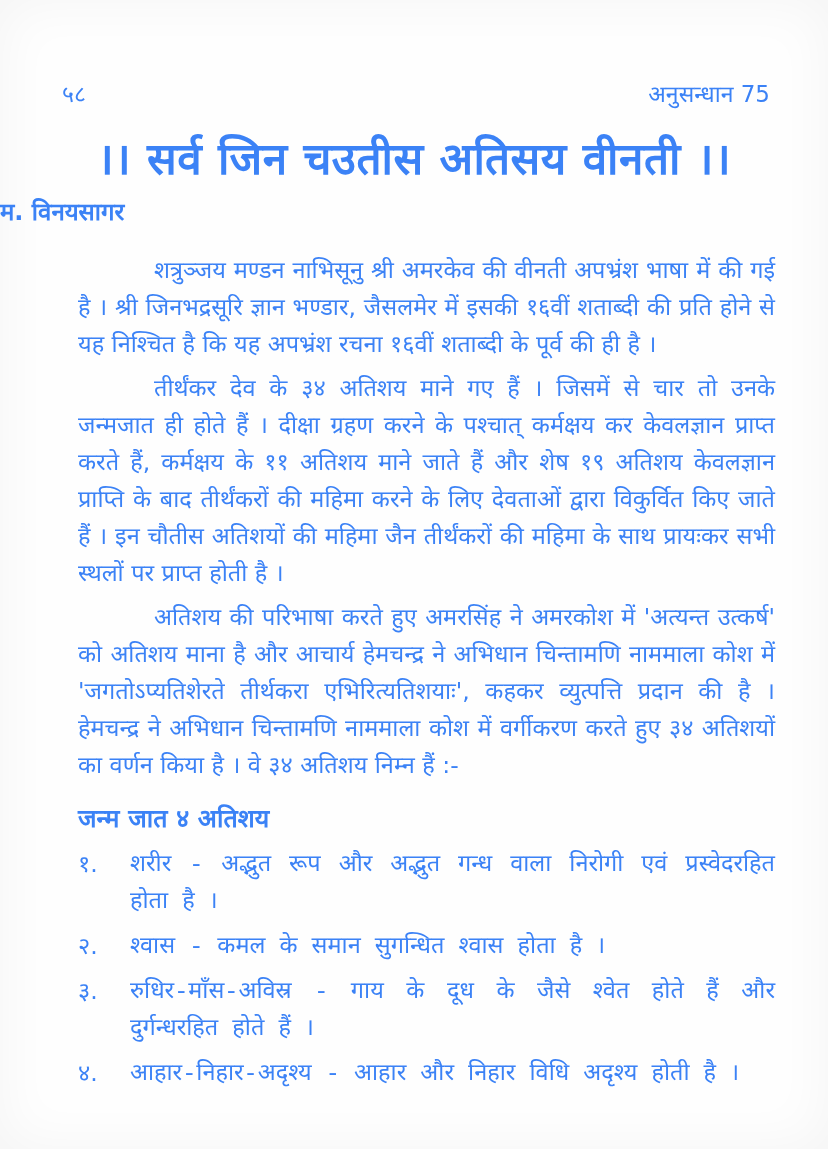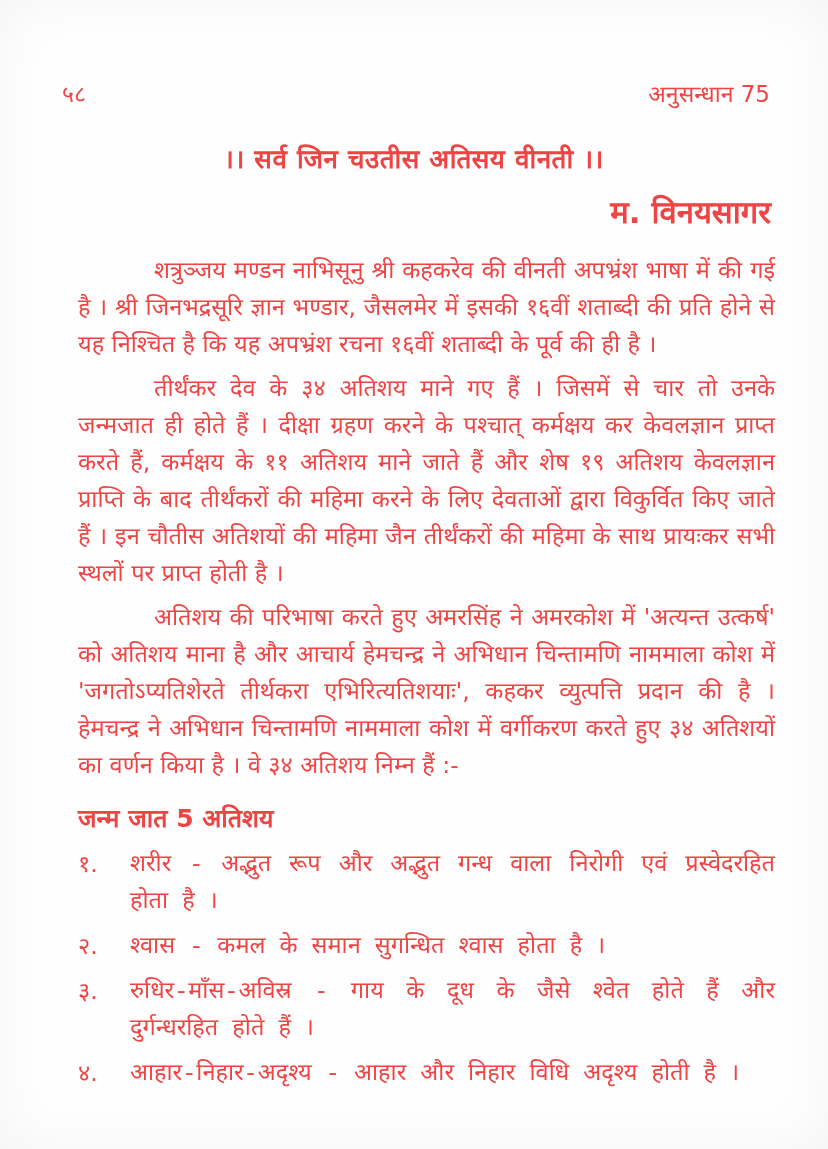--- a/index.html
+++ b/index.html
@@ -6,46 +6,45 @@
     margin: 0;
     padding: 0;
     background: #e8e8e8;
   }
   .page {
     position: relative;
     width: 828px;
     height: 1149px;
     margin: 0 auto;
     background: #fefefe;
-    color: #ef4444;
+    color: #3b82f6;
     font-family: "DejaVu Sans", "Liberation Sans", sans-serif;
     box-shadow: inset 0 0 55px rgba(0,0,0,0.045);
     overflow: hidden;
     box-sizing: border-box;
   }
   .header {
     display: flex;
     justify-content: space-between;
     align-items: baseline;
     padding: 80px 58px 0 62px;
     font-size: 23px;
     line-height: 28px;
   }
   .title {
     margin: 30px 0 0 0;
     text-align: center;
-    font-size: 26px;
+    font-size: 44px;
     font-weight: bold;
     line-height: 42px;
     letter-spacing: 0.5px;
   }
   .author {
     margin: 16px 57px 8px 0;
-    text-align: right;
-    font-size: 31px;
+    font-size: 24px;
     font-weight: bold;
     line-height: 32px;
   }
   .body-text {
     margin: 24px 53px 0 78px;
     font-size: 23.5px;
     line-height: 37px;
     text-align: justify;
   }
   .body-text p {
@@ -84,25 +83,25 @@
     <span>५८</span>
     <span>अनुसन्धान 75</span>
   </div>
 
   <div class="title">।। सर्व जिन चउतीस अतिसय वीनती ।।</div>
 
   <div class="author">म. विनयसागर</div>
 
   <div class="body-text">
 
-    <p>शत्रुञ्जय मण्डन नाभिसूनु श्री कहकरेव की वीनती अपभ्रंश भाषा में की गई है । श्री जिनभद्रसूरि ज्ञान भण्डार, जैसलमेर में इसकी १६वीं शताब्दी की प्रति होने से यह निश्चित है कि यह अपभ्रंश रचना १६वीं शताब्दी के पूर्व की ही है ।</p>
+    <p>शत्रुञ्जय मण्डन नाभिसूनु श्री अमरकेव की वीनती अपभ्रंश भाषा में की गई है । श्री जिनभद्रसूरि ज्ञान भण्डार, जैसलमेर में इसकी १६वीं शताब्दी की प्रति होने से यह निश्चित है कि यह अपभ्रंश रचना १६वीं शताब्दी के पूर्व की ही है ।</p>
     <p>तीर्थंकर देव के ३४ अतिशय माने गए हैं । जिसमें से चार तो उनके जन्मजात ही होते हैं । दीक्षा ग्रहण करने के पश्चात् कर्मक्षय कर केवलज्ञान प्राप्त करते हैं, कर्मक्षय के ११ अतिशय माने जाते हैं और शेष १९ अतिशय केवलज्ञान प्राप्ति के बाद तीर्थंकरों की महिमा करने के लिए देवताओं द्वारा विकुर्वित किए जाते हैं । इन चौतीस अतिशयों की महिमा जैन तीर्थंकरों की महिमा के साथ प्रायःकर सभी स्थलों पर प्राप्त होती है ।</p>
     <p>अतिशय की परिभाषा करते हुए अमरसिंह ने अमरकोश में 'अत्यन्त उत्कर्ष' को अतिशय माना है और आचार्य हेमचन्द्र ने अभिधान चिन्तामणि नाममाला कोश में 'जगतोऽप्यतिशेरते तीर्थकरा एभिरित्यतिशयाः', कहकर व्युत्पत्ति प्रदान की है । हेमचन्द्र ने अभिधान चिन्तामणि नाममाला कोश में वर्गीकरण करते हुए ३४ अतिशयों का वर्णन किया है । वे ३४ अतिशय निम्न हैं :-</p>
 
-    <div class="section-heading">जन्म जात 5 अतिशय</div>
+    <div class="section-heading">जन्म जात ४ अतिशय</div>
 
     <div class="atishay-list">
       <div class="list-item">
         <span class="num">१.</span>
         <span class="txt">शरीर - अद्भुत रूप और अद्भुत गन्ध वाला निरोगी एवं प्रस्वेदरहित होता है ।</span>
       </div>
       <div class="list-item">
         <span class="num">२.</span>
         <span class="txt">श्वास - कमल के समान सुगन्धित श्वास होता है ।</span>
       </div>

